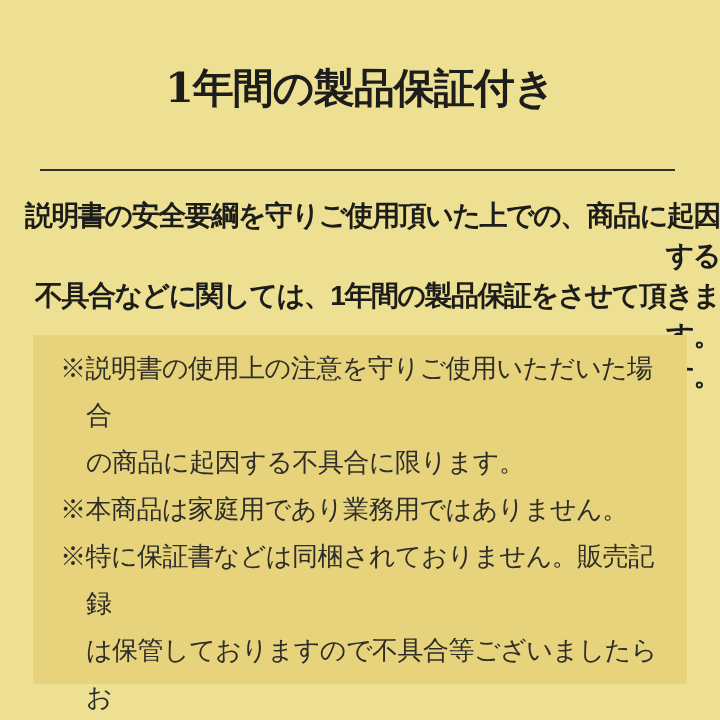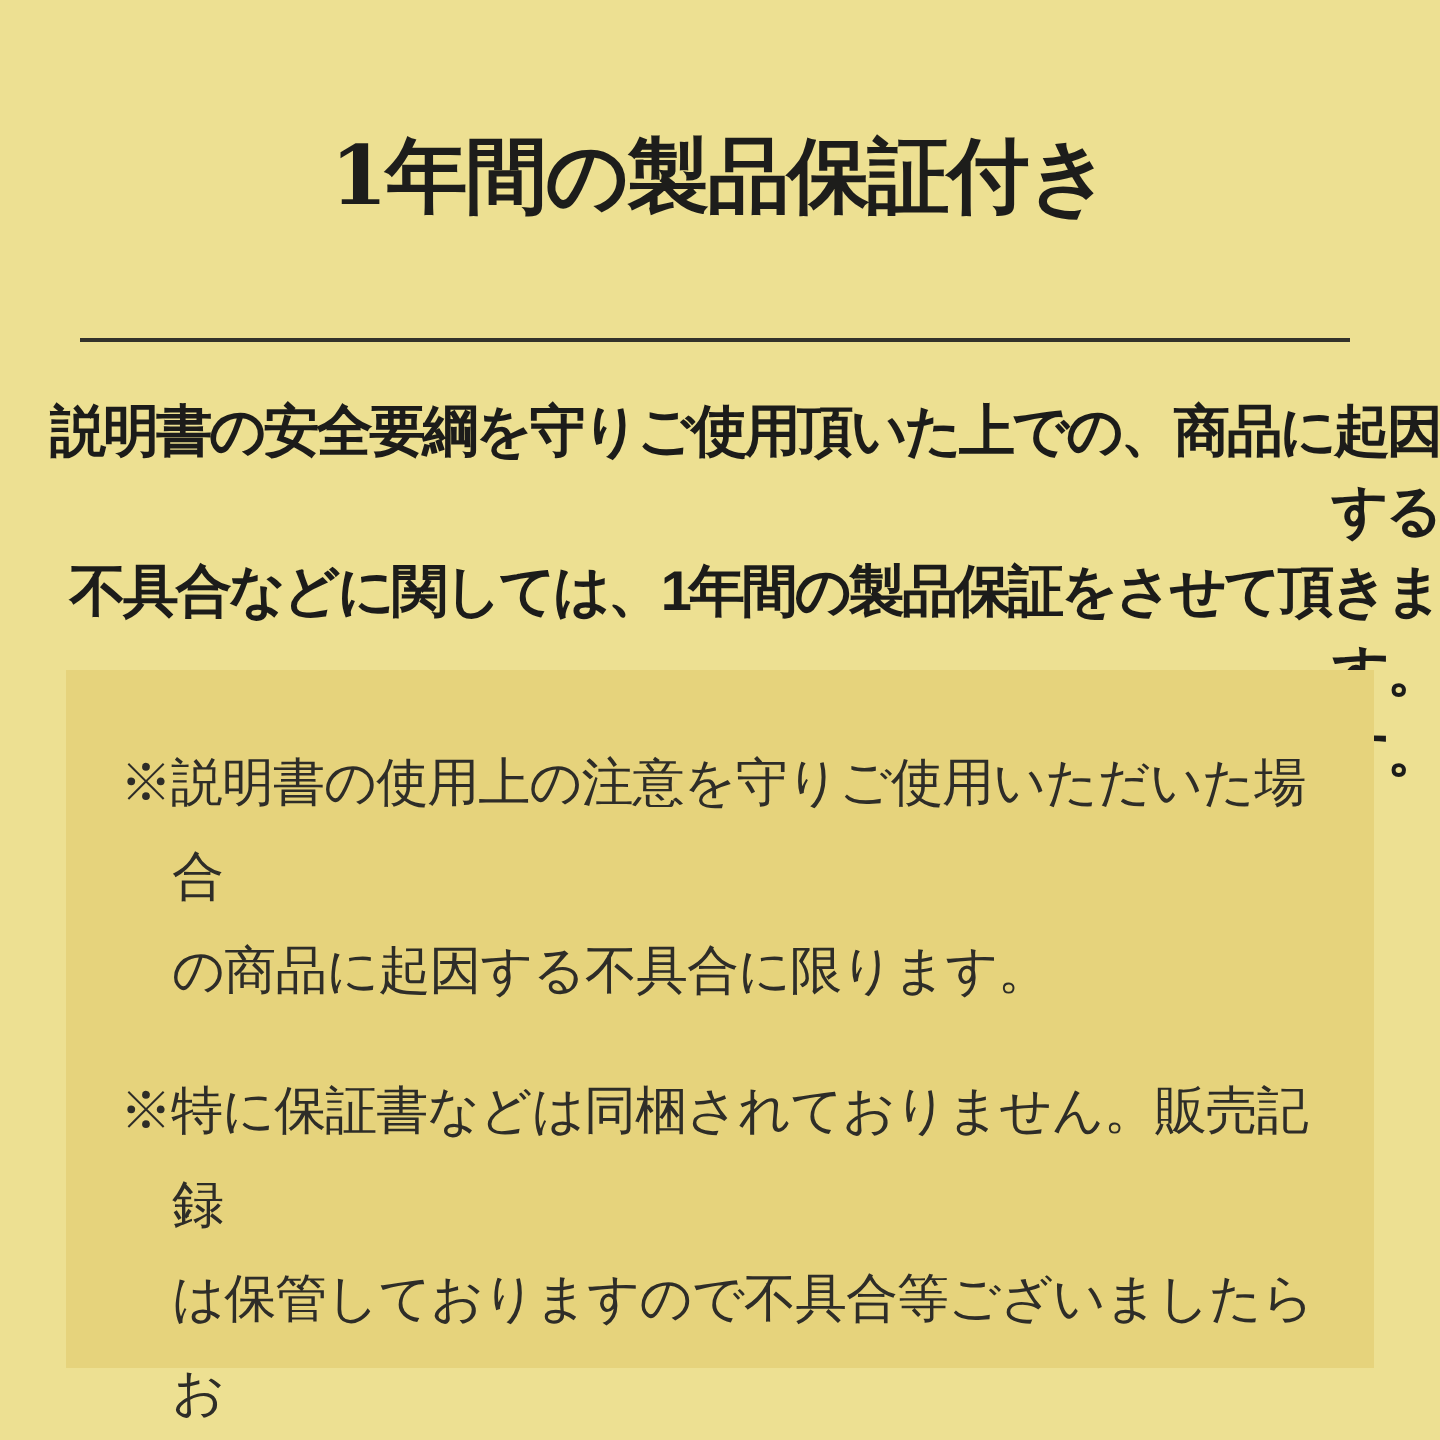--- a/index.html
+++ b/index.html
@@ -61,35 +61,35 @@
   }
   .note {
     font-size: 26px;
     font-weight: 400;
     letter-spacing: -0.5px;
     line-height: 47px;
     color: #2e2d28;
     white-space: pre-line;
     padding-left: 1em;  
     text-indent: -1em;
-    margin-top: 23px;
   }
 </style>
 </head>
 <body>
 
 <div class="title">1年間の製品保証付き</div>
 
 <div class="divider"></div>
 
 <div class="intro">説明書の安全要綱を守りご使用頂いた上での、商品に起因する
 不具合などに関しては、1年間の製品保証をさせて頂きます。
 気づきにくい初期不良が発生した際も安心です。</div>
 
 <div class="notes-box">
 
 <div class="note">※説明書の使用上の注意を守りご使用いただいた場合
 の商品に起因する不具合に限ります。</div>
+    <div class="note">※本商品は家庭用であり業務用ではありません。</div>
     <div class="note">※特に保証書などは同梱されておりません。販売記録
 は保管しておりますので不具合等ございましたらお
 手数ですがカスタマーサポートセンターまでご連絡
 くださいませ。</div>
   </div>
 
 </body></html>

